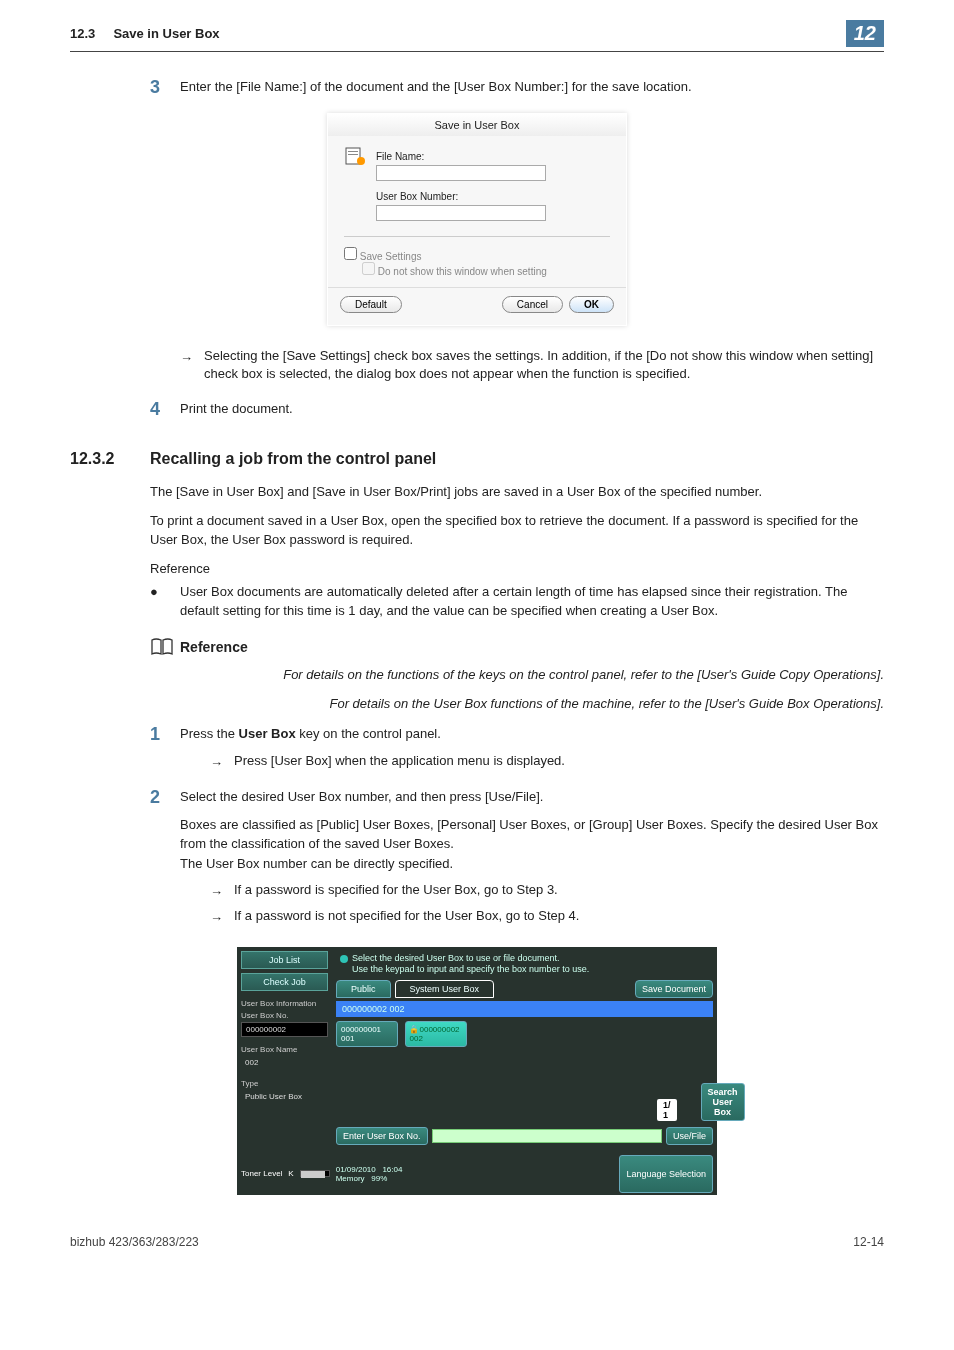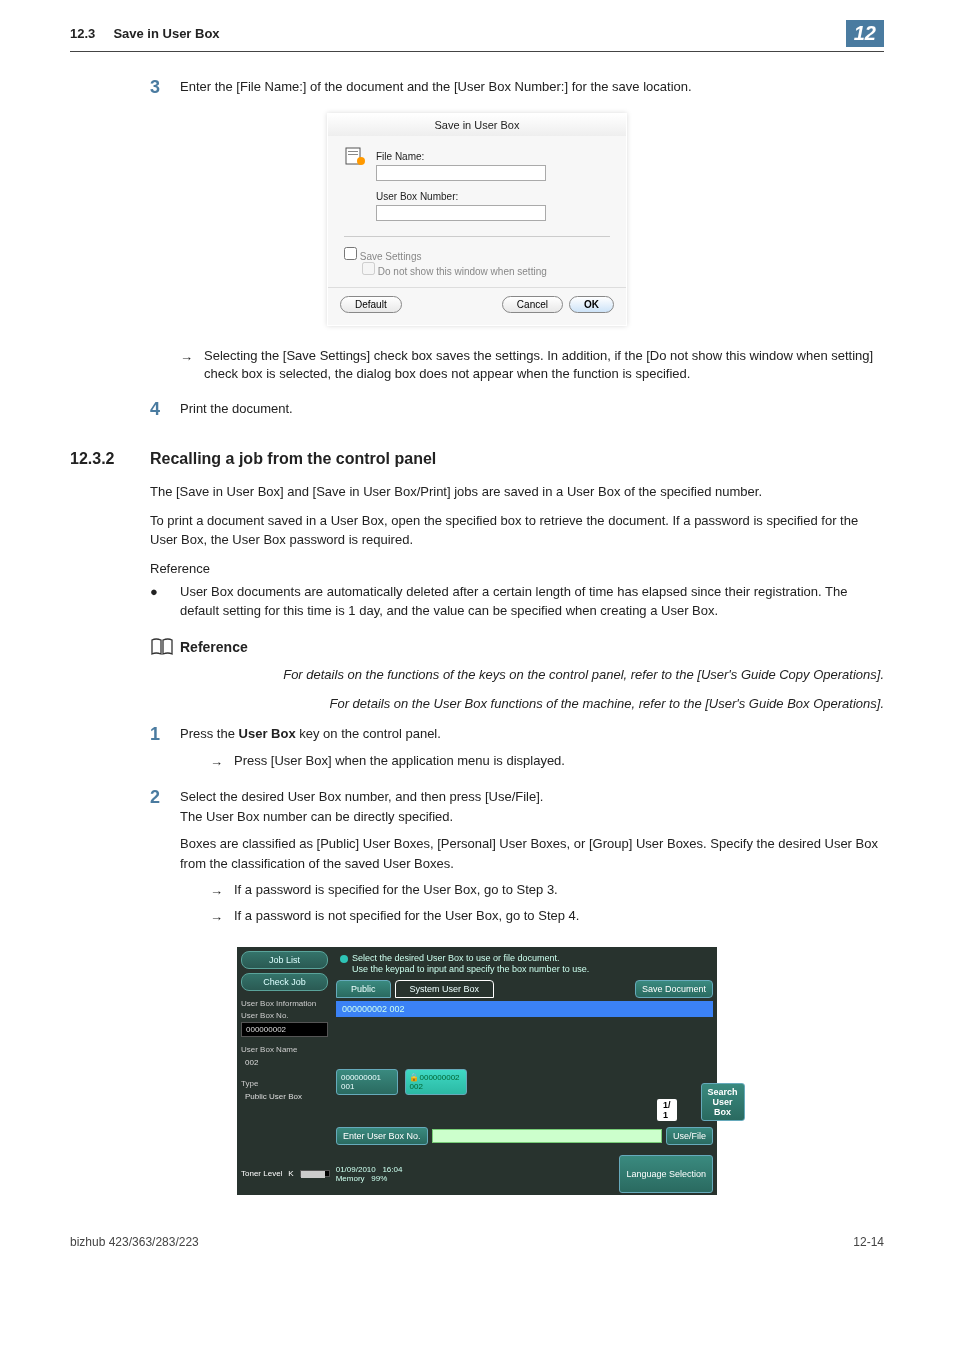--- a/index.html
+++ b/index.html
@@ -73,21 +73,21 @@
   .doc-icon { display:inline-block; width:24px; height:22px; vertical-align: top; margin-right:8px; }
 
   
   .panel-fig { width: 480px; margin: 15px auto; background: #28332e; font-size: 9px; color: #fff; }
   .panel-row { display: flex; }
   .panel-left { width: 95px; background: #28332e; padding: 4px; }
   .panel-right { flex: 1; padding: 4px; }
   .pl-btn {
     background: linear-gradient(#34736a,#2a5a53);
     border: 1px solid #5aa39a;
-    border-radius: 8px;
+    border-radius: 0;
     text-align: center;
     padding: 3px 2px;
     margin-bottom: 4px;
     font-size: 9px;
     color: #dff;
   }
   .pl-section { margin-top: 8px; }
   .pl-label { color: #ccc; font-size: 8px; margin: 3px 0 2px 0; }
   .pl-valuebox { background: #000; border: 1px solid #555; padding: 2px 4px; font-size: 8px; color: #ddd; }
   .hint-bar { background: #28332e; color: #cfe; font-size: 9px; padding: 2px 4px; line-height: 1.2; display:flex; }
@@ -116,21 +116,20 @@
   .ubox {
     background: linear-gradient(#3a8a7f,#2a6a60);
     border: 1px solid #6ab;
     border-radius: 3px;
     width: 62px;
     padding: 3px 4px;
     font-size: 8px;
     color: #eff;
     display:inline-block;
     margin-right:4px;
-    margin-top:48px;
   }
   .ubox.sel { background: linear-gradient(#3fd9c4,#2bb9a4); color:#063; }
   .page-ind { background:#fff; color:#000; border-radius:2px; padding:1px 6px; font-size:9px; }
   .side-ctrl { width: 56px; display:flex; flex-direction:row; align-items:flex-end; gap:24px;font-weight:bold; }
   .enter-row { display:flex; align-items:center; margin-top: 6px; gap:4px; }
   .enter-btn, .small-btn {
     background: linear-gradient(#3a8a7f,#2a6a60);
     border: 1px solid #6ab;
     border-radius: 3px;
     padding: 3px 6px;
@@ -246,22 +245,22 @@
           <div class="txt">Press [User Box] when the application menu is displayed.</div>
         </div>
       </div>
     </div>
   </div>
 
   <div class="step-row">
     <div class="step-num">2</div>
     <div class="step-body">
       <div>Select the desired User Box number, and then press [Use/File].</div>
+      <div style="margin-top:8px;">Boxes are classified as [Public] User Boxes, [Personal] User Boxes, or [Group] User Boxes. Specify the desired User Box from the classification of the saved User Boxes.</div>
       <div>The User Box number can be directly specified.</div>
-      <div style="margin-top:8px;">Boxes are classified as [Public] User Boxes, [Personal] User Boxes, or [Group] User Boxes. Specify the desired User Box from the classification of the saved User Boxes.</div>
       <div class="indent-list">
         <div class="arrow-item">
           <div class="arr">→</div>
           <div class="txt">If a password is specified for the User Box, go to Step 3.</div>
         </div>
         <div class="arrow-item">
           <div class="arr">→</div>
           <div class="txt">If a password is not specified for the User Box, go to Step 4.</div>
         </div>
       </div>

